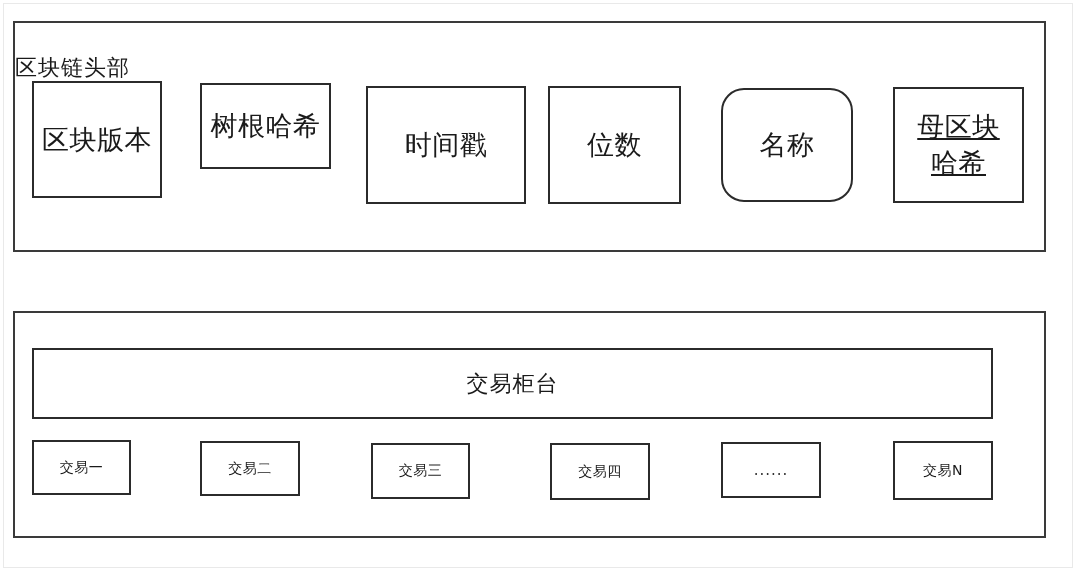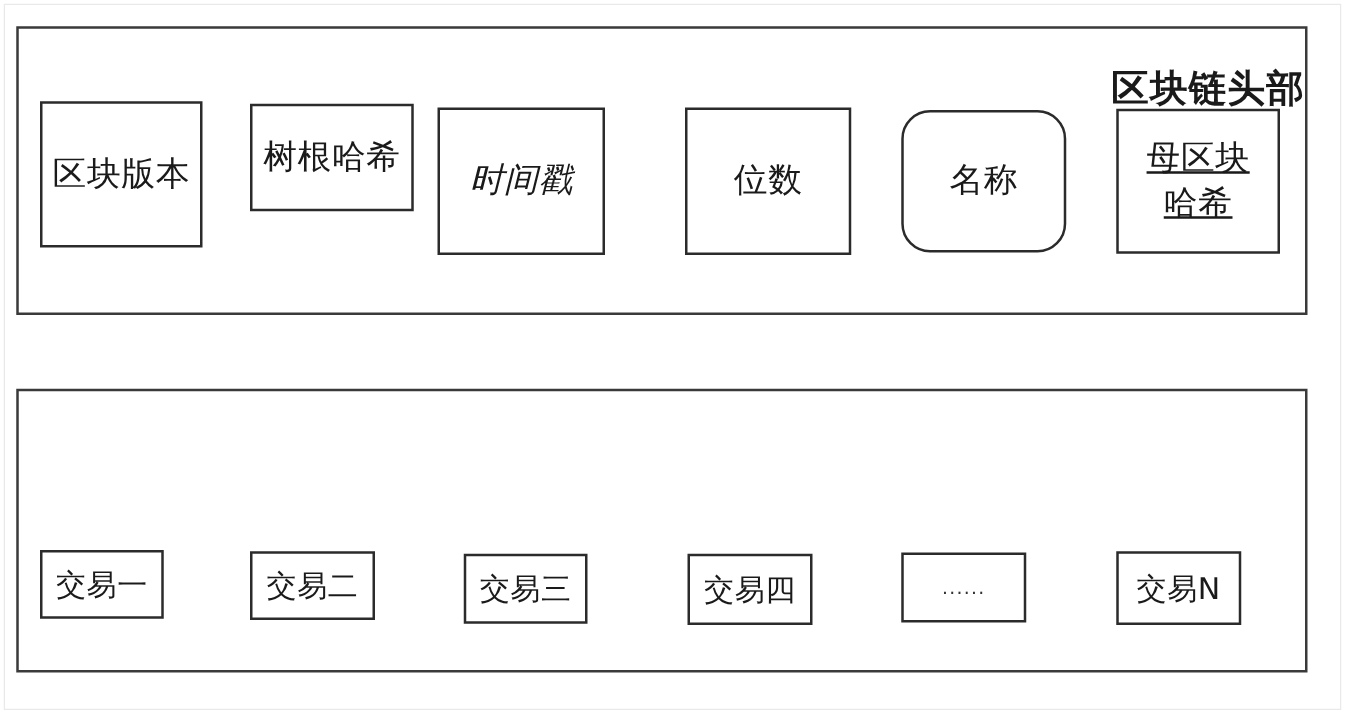--- a/index.html
+++ b/index.html
@@ -54,26 +54,25 @@
     top: 311px;
     width: 1033px;
     height: 227px;
   }
 
   
   .panel-title {
     position: absolute;
     left: 0;
     width: 100%;
-    text-align: right;
-    font-size: 30px;
+    text-align: left;
+    font-size: 22px;
     line-height: 1;
     letter-spacing: 1px;
     white-space: nowrap;
-    font-weight: bold;
   }
 
   #header-title {
     top: 34px;
   }
 
   
   .field-box {
     position: absolute;
     box-sizing: border-box;
@@ -109,21 +108,21 @@
   
   .tx-box {
     position: absolute;
     box-sizing: border-box;
     border: 2px solid #2b2b2b;
     background: #ffffff;
     display: flex;
     align-items: center;
     justify-content: center;
     text-align: center;
-    font-size: 24px;
+    font-size: 14px;
     letter-spacing: 0.5px;
     white-space: nowrap;
   }
 
   .tx-box.ellipsis {
     font-size: 15px;
     letter-spacing: 1px;
     color: #333333;
   }
 </style>
@@ -134,29 +133,30 @@
 
   <div class="outer-frame"></div>
 
   <div class="panel" id="panel-header">
     <div class="panel-title" id="header-title">区块链头部</div>
   </div>
 
   <div id="header-fields">
       <div class="field-box" style="left: 32px; top: 81px; width: 130px; height: 117px;">区块版本</div>
       <div class="field-box" style="left: 200px; top: 83px; width: 131px; height: 86px;">树根哈希</div>
-      <div class="field-box" style="left: 350px; top: 86px; width: 134px; height: 118px; font-style: italic;">时间戳</div>
+      <div class="field-box" style="left: 366px; top: 86px; width: 160px; height: 118px;">时间戳</div>
       <div class="field-box" style="left: 548px; top: 86px; width: 133px; height: 118px;">位数</div>
       <div class="field-box" style="left: 721px; top: 88px; width: 132px; height: 114px; border-radius: 23px;">名称</div>
       <div class="field-box" style="left: 893px; top: 87px; width: 131px; height: 116px; text-decoration: underline;">母区块
 哈希</div>
     </div>
 
   <div class="panel" id="panel-body"></div>
 
+  <div id="tx-counter-bar">交易柜台</div>
 
   <div id="tx-boxes">
       <div class="tx-box" style="left: 32px; top: 440px; width: 99px; height: 55px;">交易一</div>
       <div class="tx-box" style="left: 200px; top: 441px; width: 100px; height: 55px;">交易二</div>
       <div class="tx-box" style="left: 371px; top: 443px; width: 99px; height: 56px;">交易三</div>
       <div class="tx-box" style="left: 550px; top: 443px; width: 100px; height: 57px;">交易四</div>
       <div class="tx-box ellipsis" style="left: 721px; top: 442px; width: 100px; height: 56px;">......</div>
       <div class="tx-box" style="left: 893px; top: 441px; width: 100px; height: 59px;">交易N</div>
     </div>
 

